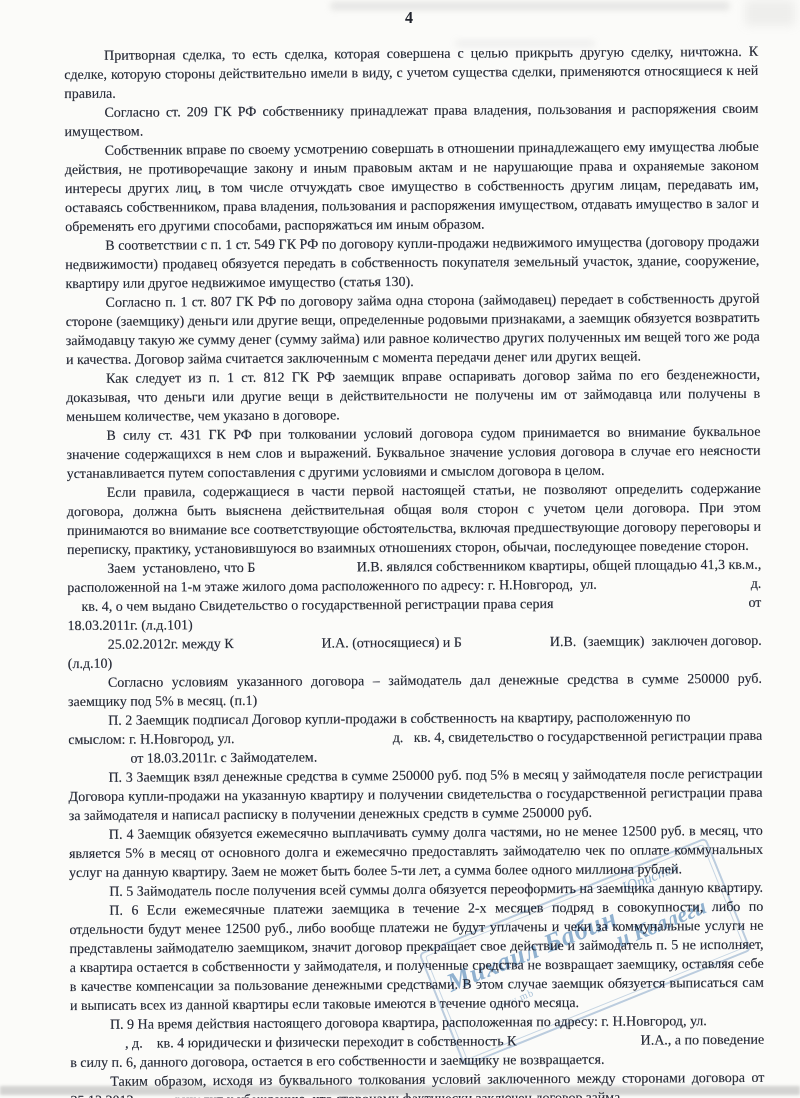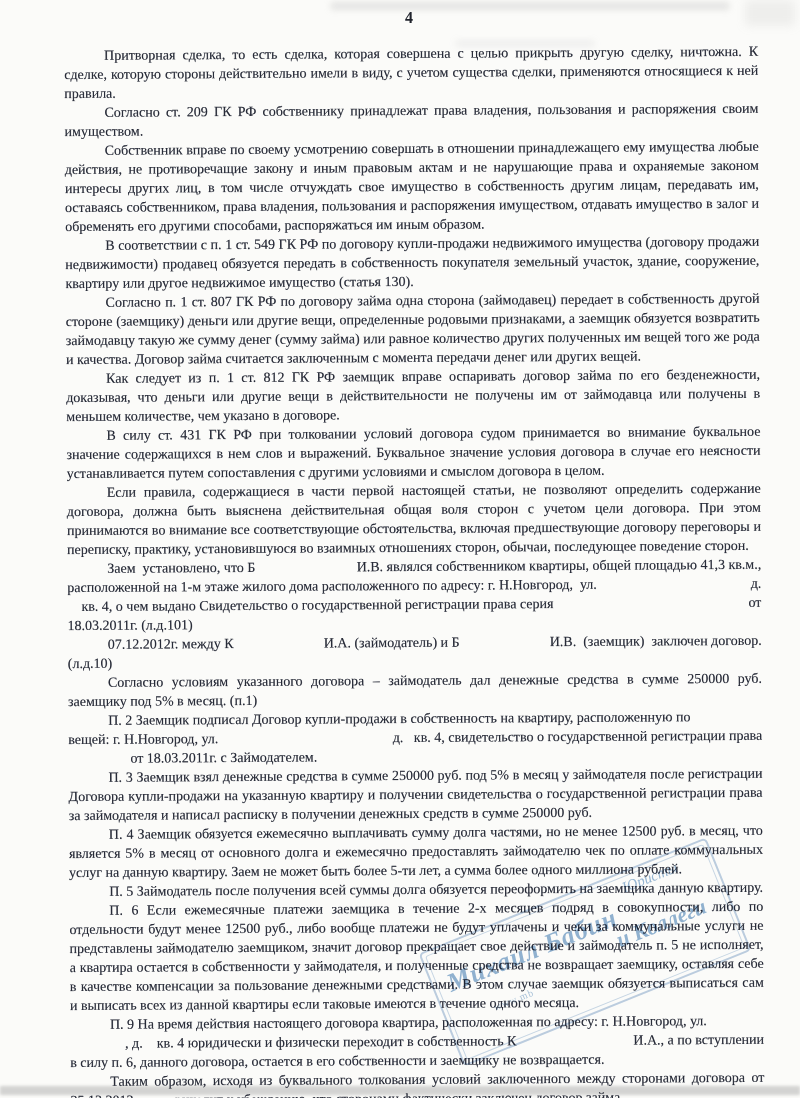--- a/index.html
+++ b/index.html
@@ -72,40 +72,40 @@
   </div>
   <div class="row">
     <span>расположенной на 1-м этаже жилого дома расположенного по адресу: г. Н.Новгород,  ул.</span><span>д.</span>
   </div>
   <div class="row ind14">
     <span>кв. 4, о чем выдано Свидетельство о государственной регистрации права серия</span><span>от</span>
   </div>
   <div class="line">18.03.2011г. (л.д.101)</div>
 
   <div class="row ind40">
-    <span>07.12.2012г. между К</span><span>И.А. (займодатель) и Б</span><span>И.В.  (заемщик)  заключен договор.</span>
+    <span>25.02.2012г. между К</span><span>И.А. (относящиеся) и Б</span><span>И.В.  (заемщик)  заключен договор.</span>
   </div>
   <div class="line">(л.д.10)</div>
 
   <p class="p">Согласно условиям указанного договора  – займодатель дал денежные средства в сумме 250000 руб. заемщику под 5% в месяц. (п.1)</p>
 
   <div class="line ind40">П. 2 Заемщик подписал Договор купли-продажи в собственность на квартиру, расположенную по</div>
   <div class="row">
-    <span>вещей: г. Н.Новгород, ул.</span><span>д.   кв. 4, свидетельство о государственной регистрации права</span>
+    <span>смыслом: г. Н.Новгород, ул.</span><span>д.   кв. 4, свидетельство о государственной регистрации права</span>
   </div>
   <div class="line ind62">от 18.03.2011г. с Займодателем.</div>
 
   <p class="p">П. 3 Заемщик взял денежные средства в сумме 250000 руб. под 5% в месяц у займодателя после регистрации Договора купли-продажи на указанную квартиру и получении свидетельства о государственной регистрации права за займодателя и написал расписку в получении денежных средств в сумме 250000 руб.</p>
   <p class="p">П. 4 Заемщик обязуется ежемесячно выплачивать сумму долга частями, но не менее 12500 руб. в месяц, что является 5% в месяц от основного долга и ежемесячно предоставлять займодателю чек по оплате коммунальных услуг на данную квартиру. Заем не может быть более 5-ти лет, а сумма более одного миллиона рублей.</p>
   <p class="p">П. 5 Займодатель после получения всей суммы долга обязуется переоформить на заемщика данную квартиру.</p>
   <p class="p">П. 6 Если ежемесячные платежи заемщика в течение 2-х месяцев подряд в совокупности, либо по отдельности будут менее 12500 руб., либо вообще платежи не будут уплачены и чеки за коммунальные услуги не представлены займодателю заемщиком, значит договор прекращает свое действие и займодатель п. 5 не исполняет, а квартира остается в собственности у займодателя, и полученные средства не возвращает заемщику, оставляя себе в качестве компенсации за пользование денежными средствами. В этом случае заемщик обязуется выписаться сам и выписать всех из данной квартиры если таковые имеются в течение одного месяца.</p>
 
   <div class="line ind40">П. 9 На время действия настоящего договора квартира, расположенная по адресу: г. Н.Новгород, ул.</div>
   <div class="row ind55">
-    <span>, д.    кв. 4 юридически и физически переходит в собственность К</span><span>И.А., а по вступлении</span>
+    <span>, д.    кв. 4 юридически и физически переходит в собственность К</span><span>И.А., а по поведение</span>
   </div>
   <div class="line">в силу п. 6, данного договора, остается в его собственности и заемщику не возвращается.</div>
 
   <p class="p">Таким образом, исходя из буквального толкования условий заключенного между сторонами договора от 25.12.2012г. суд приходит к убеждению, что сторонами фактически заключен договор займа.</p>
 </div>
 
 <div id="stamp">
   <div id="stamp-inner">
     <div class="stamp-top">Юристы</div>
     <div class="stamp-name">Михаил Бабин</div>

